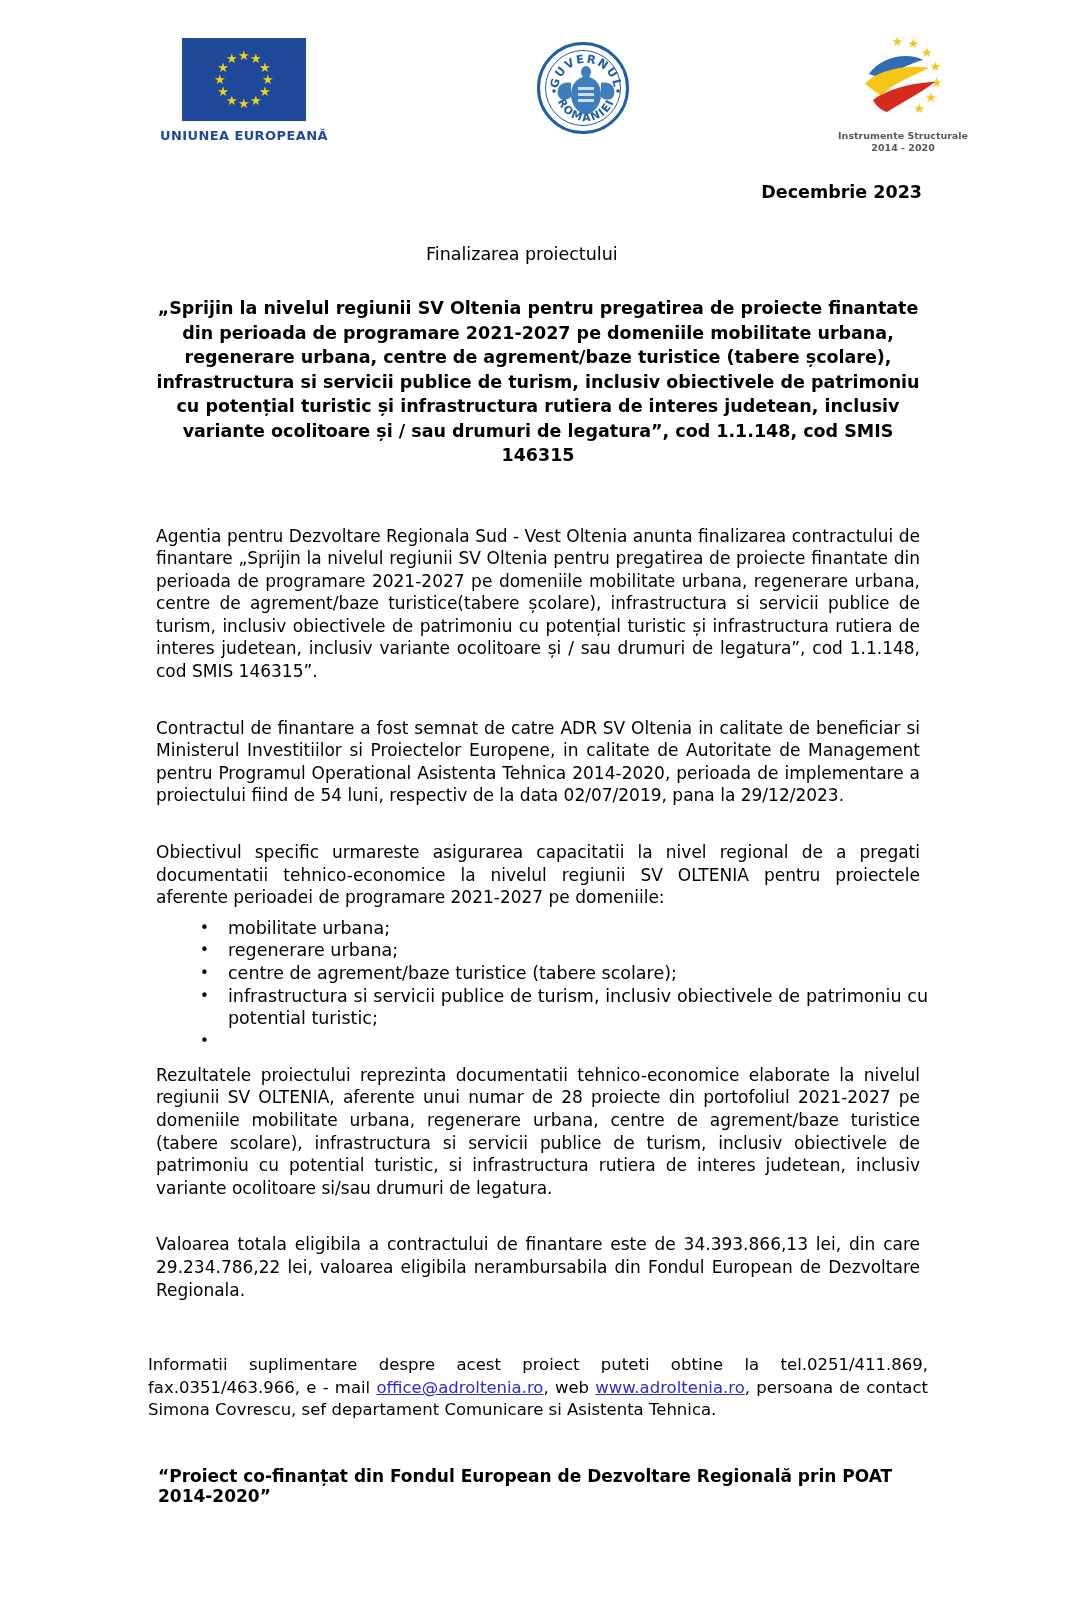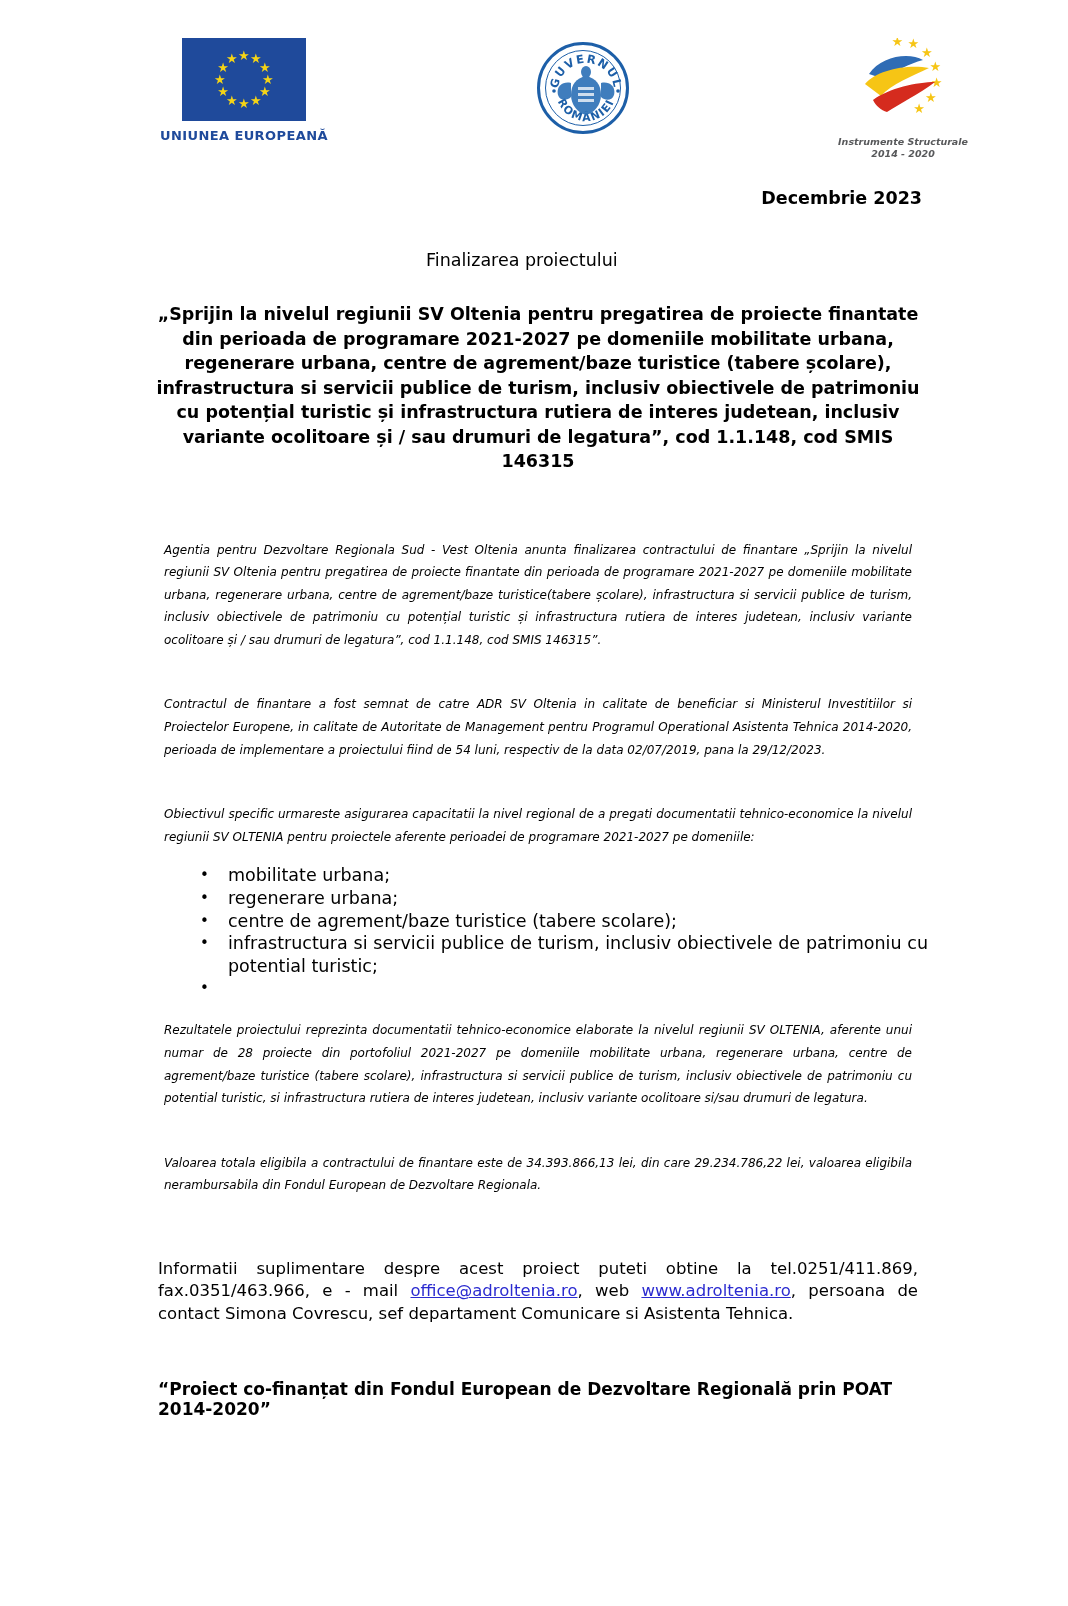--- a/index.html
+++ b/index.html
@@ -79,28 +79,27 @@
   }
   .gov-seal svg { position: absolute; left: 0; top: 0; }
 
   
   .is-logo {
     width: 120px;
     height: 88px;
     position: relative;
   }
   .is-caption {
-    margin-top: 10px;
+    margin-top: 4px;
     text-align: center;
     color: #58595b;
     font-size: 9.5px;
     line-height: 12px;
     font-weight: bold;
     white-space: nowrap;
-    font-style: italic;
   }
 
   
   .content {
     padding: 0 140px 0 148px;
     box-sizing: border-box;
   }
   .date-line {
     text-align: right;
     font-weight: bold;
@@ -116,26 +115,25 @@
   }
   .doc-title {
     font-weight: bold;
     font-size: 17.5px;
     line-height: 24.5px;
     text-align: center;
     margin-top: 32px;
     padding: 0 6px;
   }
   p.body-par {
-    font-size: 12px;
+    font-size: 17px;
     line-height: 22.6px;
     text-align: justify;
-    margin: 16px;
+    margin: 8px;
     padding-top: 26px;
-    font-style: italic;
   }
   p.first-par { padding-top: 49px; }
 
   ul.domains {
     margin: 0;
     padding: 0 0 0 44px;
     list-style: none;
     font-size: 17.5px;
     line-height: 22.6px;
   }
@@ -149,21 +147,21 @@
     left: 8px;
     top: 0;
     font-size: 15px;
     line-height: 22.6px;
   }
 
   .contact-block {
     font-size: 16.5px;
     line-height: 22.5px;
     text-align: justify;
-    margin: 10px;
+    margin: 0;
     padding-top: 45px;
   }
   .link {
     color: #2b2bd0;
     text-decoration: underline;
   }
   .footer-line {
     font-weight: bold;
     font-size: 17px;
     text-align: left;

